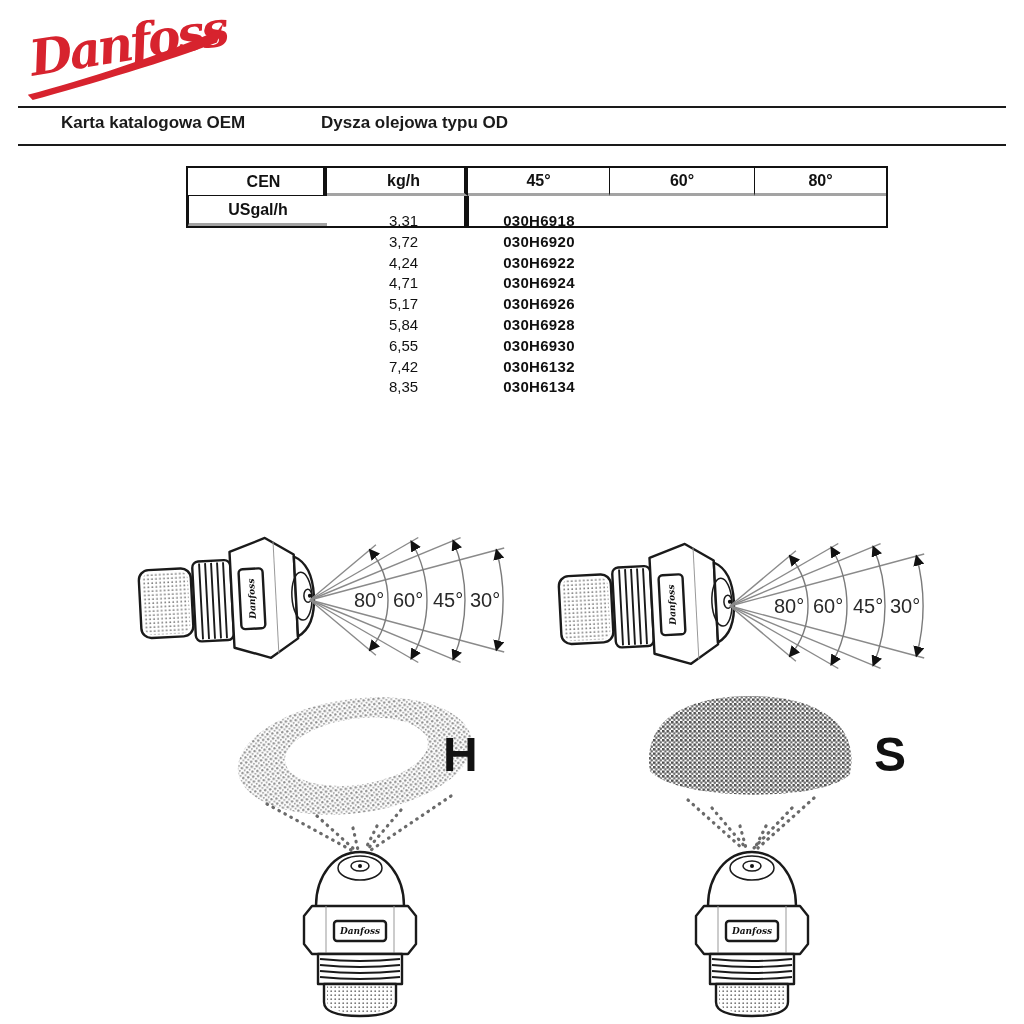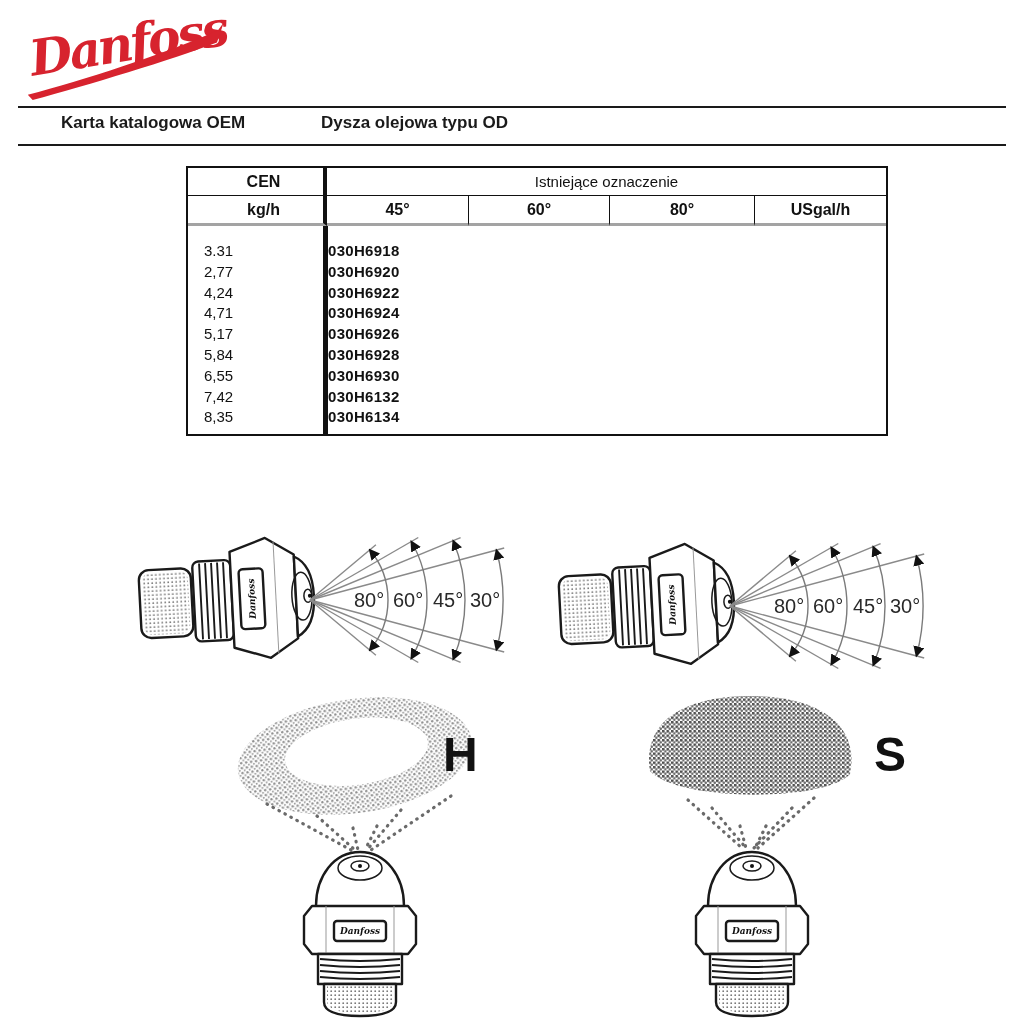--- a/index.html
+++ b/index.html
@@ -18,21 +18,21 @@
     grid-template-columns:139px 141px 141px 145px 132px;
     grid-template-rows:28px 30px auto;box-sizing:content-box;}
   #catalog-table div{box-sizing:border-box;}
   .h1{display:flex;align-items:center;justify-content:center;border-bottom:1px solid #111;}
   .h2{display:flex;align-items:center;justify-content:center;border-bottom:3px solid #a3a3a3;}
   .col1{border-right:4px solid #111;padding-left:16px;}
   .sep{border-left:1px solid #111;}
   .span4{grid-column:2 / span 4;}
   .hdr-bold{font-weight:700;font-size:16px;}
   .hdr-reg{font-weight:400;font-size:15px;}
-  .dcol{padding-top:15px;padding-bottom:6px;}
+  .dcol{padding-top:15px;padding-bottom:6px;text-align:center;}
   .dline{height:20.8px;line-height:20.8px;font-size:15px;}
   .pn{font-weight:700;letter-spacing:.3px;}
 
   
   svg{position:absolute;overflow:visible;}
   #logo-danfoss{left:24px;top:12px;}
   #spray-diagram-left{left:128px;top:522px;}
   #spray-diagram-right{left:548px;top:528px;}
   #spray-pattern-hollow{left:205px;top:676px;}
   #spray-pattern-solid{left:590px;top:676px;}
@@ -58,31 +58,30 @@
     </g>
   </svg>
 
   <div class="rule" id="rule-top"></div>
   <div class="doc-title" id="doc-title-left">Karta katalogowa OEM</div>
   <div class="doc-title" id="doc-title-right">Dysza olejowa typu OD</div>
   <div class="rule" id="rule-bottom"></div>
 
   <div id="catalog-table">
     <div class="h1 col1 hdr-bold">CEN</div>
-    <div class="h1 span4 hdr-reg">Istniejące oznaczenie</div>
 
     <div class="h2 col1 hdr-bold">kg/h</div>
     <div class="h2 hdr-bold">45°</div>
     <div class="h2 sep hdr-bold">60°</div>
     <div class="h2 sep hdr-bold">80°</div>
     <div class="h2 sep hdr-bold">USgal/h</div>
 
     <div class="dcol col1">
       <div class="dline">3.31</div>
-      <div class="dline">2,77</div>
+      <div class="dline">3,72</div>
       <div class="dline">4,24</div>
       <div class="dline">4,71</div>
       <div class="dline">5,17</div>
       <div class="dline">5,84</div>
       <div class="dline">6,55</div>
       <div class="dline">7,42</div>
       <div class="dline">8,35</div>
     </div>
     <div class="dcol sep">
       <div class="dline pn">030H6918</div>

